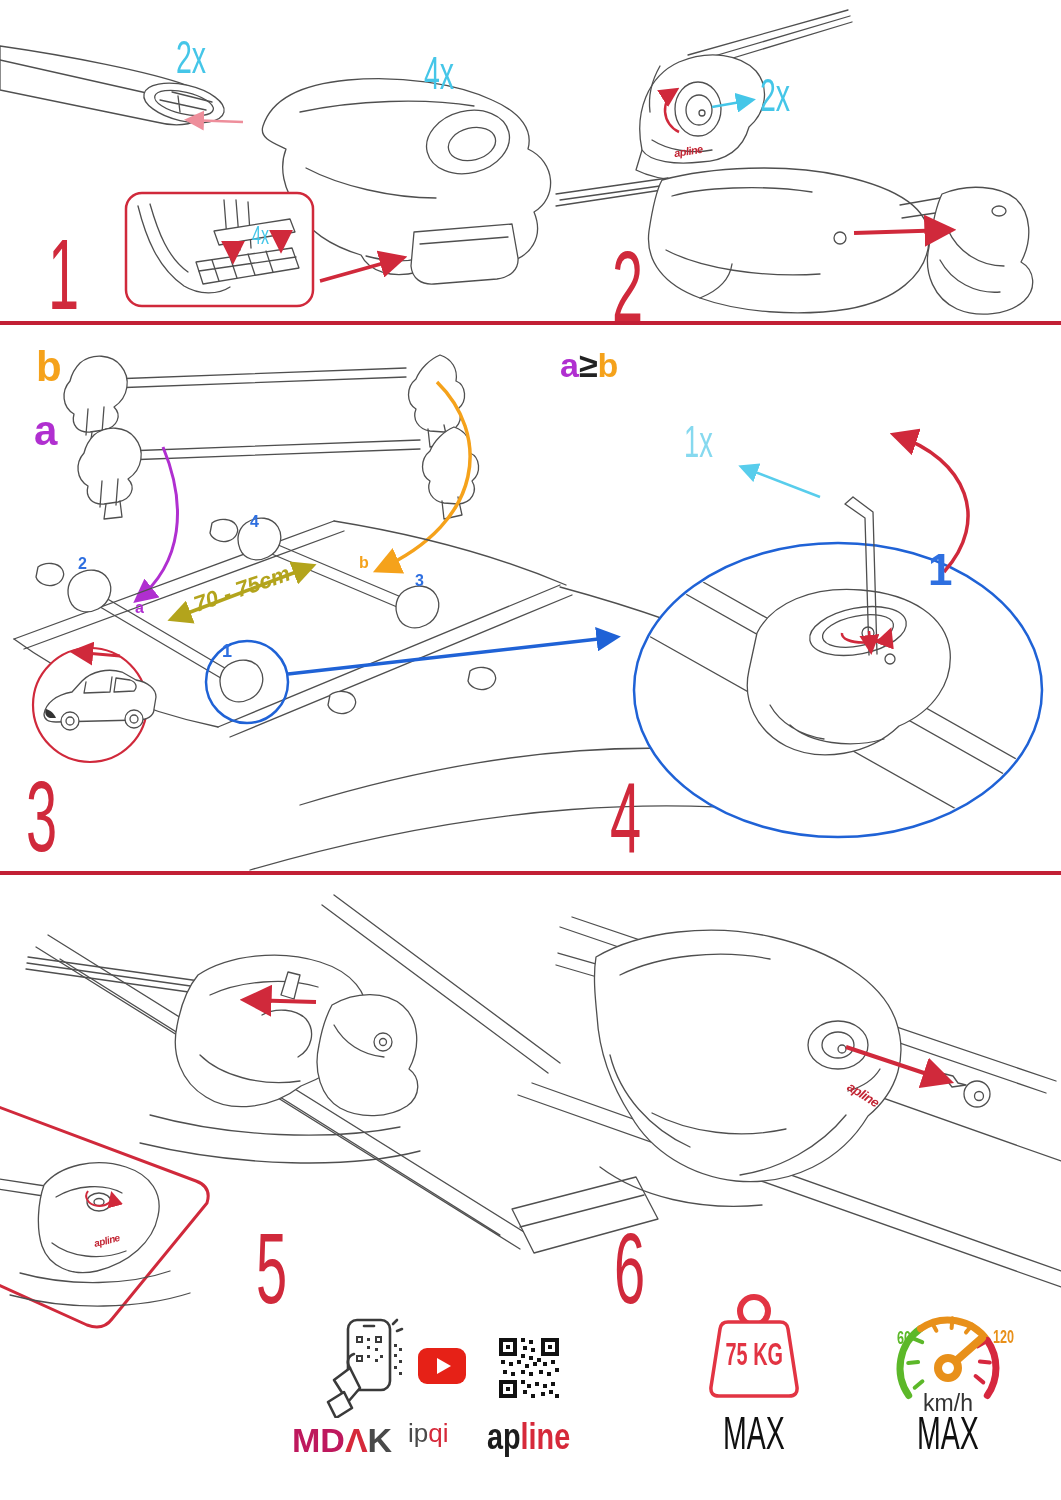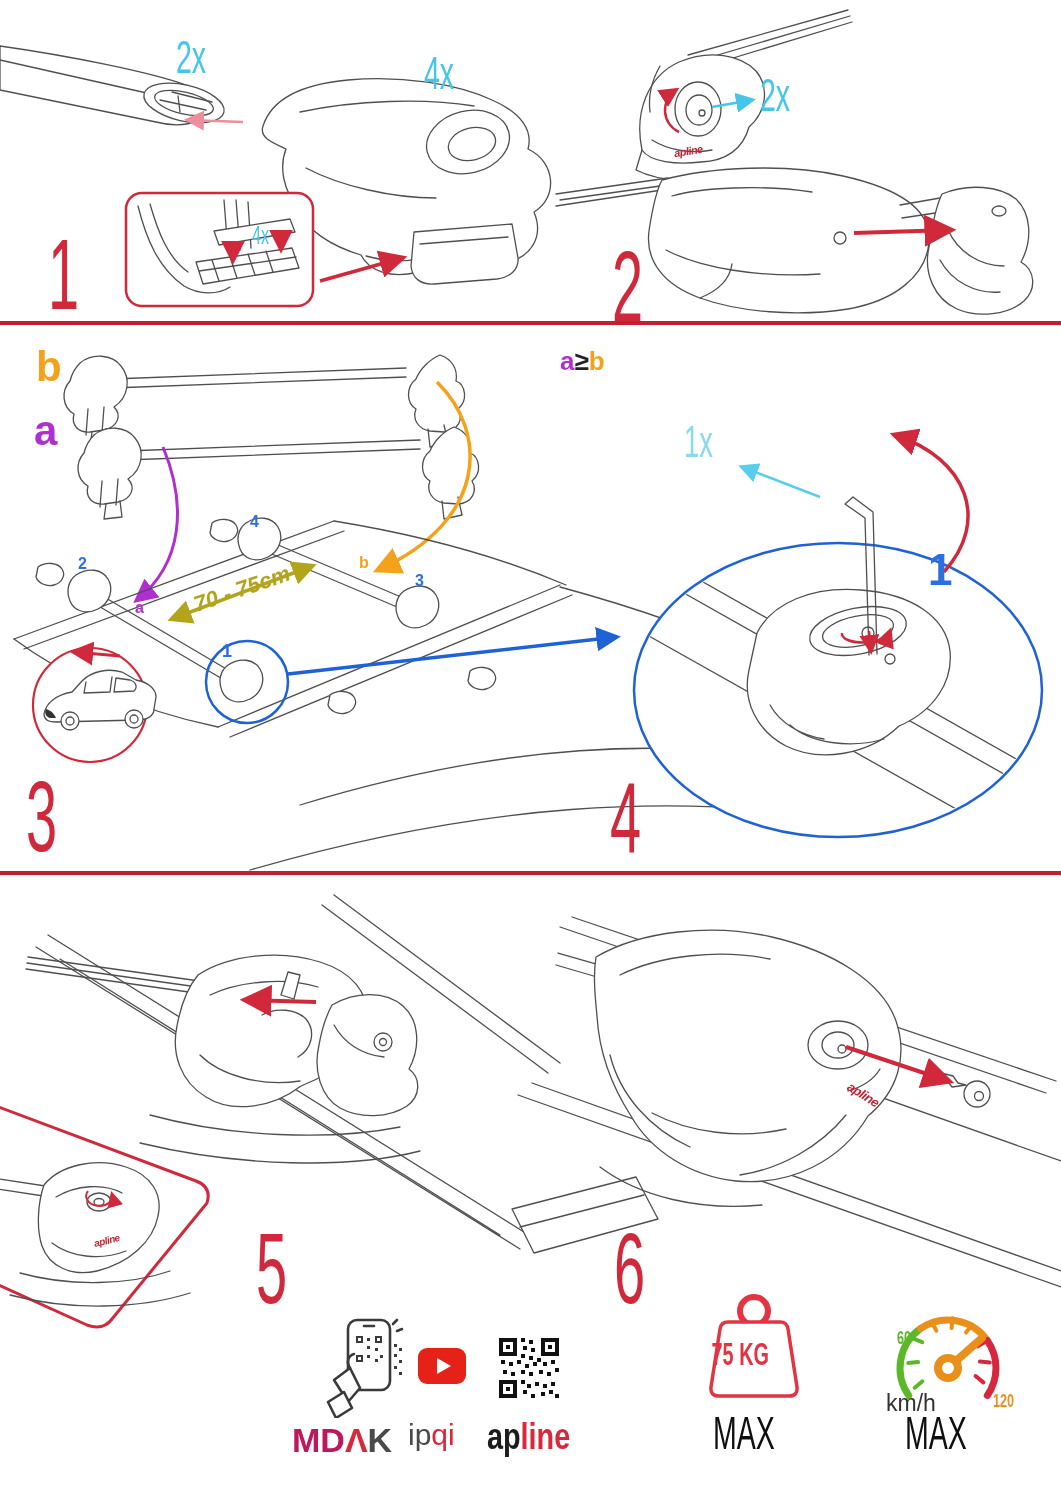--- a/index.html
+++ b/index.html
@@ -12,21 +12,21 @@
   .cond-c{display:inline-block;transform:scaleX(0.62);transform-origin:50% 0;white-space:nowrap;}
   .stepnum{font-size:100px;color:#d0293b;font-weight:400;}
   .qty{font-size:46px;color:#45c6e8;}
   .qty-small{font-size:26px;color:#45c6e8;}
   .qty-light{font-size:44px;color:#86d9ef;}
   .barlabel{font-size:42px;font-weight:700;}
   .rooftag{font-size:16px;font-weight:700;}
   .divider{position:absolute;left:0;width:1061px;height:4px;background:#c21f35;}
   .brandmark{position:absolute;font-size:11px;font-weight:700;font-style:italic;
              color:#c22433;letter-spacing:-0.5px;line-height:1;}
-  .ctr{}
+  .ctr{text-align:center;}
 </style>
 </head>
 <body>
 
 <div class="canvas">
 
   <svg style="left:0;top:0" width="1061" height="325" viewBox="0 0 1061 325">
     <defs>
       <marker id="b1-ar" viewBox="0 0 10 10" refX="8" refY="5" markerWidth="8" markerHeight="8" orient="auto-start-reverse">
           <path d="M0,0L10,5L0,10Z" fill="#d0293b"></path>
@@ -199,21 +199,21 @@
   <div class="lbl barlabel" style="left:34px;top:410px;color:#b02fd0">a</div>
   <div class="lbl rooftag" style="left:78px;top:556px;color:#2e6fe0">2</div>
   <div class="lbl rooftag" style="left:250px;top:514px;color:#2e6fe0">4</div>
   <div class="lbl rooftag" style="left:415px;top:573px;color:#2e6fe0">3</div>
   <div class="lbl rooftag" style="left:359px;top:555px;color:#f5a21b">b</div>
   <div class="lbl rooftag" style="left:135px;top:600px;color:#b02fd0">a</div>
   <div class="lbl" style="left:222px;top:642px;font-size:18px;font-weight:700;color:#2e6fe0">1</div>
   <div class="lbl" style="left:192px;top:578px;transform:rotate(-19deg);font-size:22px;font-style:italic;font-weight:700;color:#b3a41c">70 - 75cm</div>
   <div class="lbl" style="left:26px;top:766px"><span class="cond stepnum" style="transform:scaleX(0.56)">3</span></div>
 
-  <div class="lbl" style="left:560px;top:348px;font-size:26px;font-weight:700">
+  <div class="lbl" style="left:560px;top:348px;font-size:34px;font-weight:700">
     <span style="color:#b02fd0">a</span><span style="color:#222">≥</span><span style="color:#f5a21b">b</span>
   </div>
   <div class="lbl" style="left:684px;top:420px"><span class="cond qty-light">1x</span></div>
   <div class="lbl" style="left:928px;top:548px;font-size:44px;font-weight:700;color:#2e6fe0">1</div>
   <div class="lbl" style="left:610px;top:768px"><span class="cond stepnum" style="transform:scaleX(0.56)">4</span></div>
 
   <div class="divider" style="top:871px"></div>
 
   <svg style="left:0;top:875px" width="1061" height="465" viewBox="0 0 1061 465">
     <defs>
@@ -290,21 +290,21 @@
       </g>
   </svg>
   <div class="lbl" style="left:292px;top:1423px;font-size:34px;font-weight:700">
     <span style="color:#be185d">MD</span><span style="color:#d6293a">Λ</span><span style="color:#4a4a4a">K</span>
   </div>
 
   <svg style="left:418px;top:1348px" width="48" height="36" viewBox="0 0 48 36">
     <rect width="48" height="36" rx="9" fill="#e62117"></rect>
     <path d="M19,10 L33,18 L19,26 Z" fill="#fff"></path>
   </svg>
-  <div class="lbl" style="left:408px;top:1420px;font-size:30px;font-weight:500">
+  <div class="lbl" style="left:408px;top:1420px;font-size:26px;font-weight:500">
     <span style="color:#4a4a4a">ip</span><span style="color:#d6293a">qi</span>
   </div>
 
   <svg style="left:499px;top:1338px" width="60" height="60" viewBox="0 0 60 60">
     <rect width="60" height="60" fill="#fff"></rect>
     <g fill="#111">
       <path d="M0,0h18v18h-18z M42,0h18v18h-18z M0,42h18v18h-18z"></path>
       <path d="M22,0h4v4h-4z M30,2h4v4h-4z M24,8h4v4h-4z M32,10h4v4h-4z M22,16h4v4h-4z M30,18h4v4h-4z M38,20h4v4h-4z M2,22h4v4h-4z M10,24h4v4h-4z M18,22h4v4h-4z M26,26h4v4h-4z M34,24h4v4h-4z M44,24h4v4h-4z M52,22h4v4h-4z M4,32h4v4h-4z M12,34h4v4h-4z M22,32h4v4h-4z M30,34h4v4h-4z M40,32h4v4h-4z M48,34h4v4h-4z M56,30h4v4h-4z M22,42h4v4h-4z M28,46h4v4h-4z M36,44h4v4h-4z M44,46h4v4h-4z M52,44h4v4h-4z M24,52h4v4h-4z M32,56h4v4h-4z M42,54h4v4h-4z M50,52h4v4h-4z M56,56h4v4h-4z"></path>
     </g>
     <g fill="#fff">
@@ -347,19 +347,19 @@
       <path d="M66.5,22.2 L65.6,32.1" stroke="#e8901a"></path>
       <path d="M86.4,28.7 L80.0,36.4" stroke="#e8901a"></path>
       <path d="M100.0,45.6 L91.3,50.4" stroke="#d6273e"></path>
       <path d="M103.8,66.5 L93.9,65.6" stroke="#d6273e"></path>
       <path d="M97.3,86.4 L89.6,80.0" stroke="#d6273e"></path>
     </g>
     <path d="M62,72 L96,42" stroke="#e8901a" stroke-width="8" stroke-linecap="round"></path>
     <circle cx="62" cy="72" r="10" fill="#fff" stroke="#e8901a" stroke-width="8"></circle>
   </svg>
   <div class="lbl" style="left:897px;top:1329px"><span class="cond" style="transform:scaleX(0.7);font-size:18px;font-weight:700;color:#5cb829">60</span></div>
-  <div class="lbl" style="left:993px;top:1392px"><span class="cond" style="transform:scaleX(0.7);font-size:18px;font-weight:700;color:#e8901a">120</span></div>
+  <div class="lbl" style="left:993px;top:1328px"><span class="cond" style="transform:scaleX(0.7);font-size:18px;font-weight:700;color:#e8901a">120</span></div>
   <div class="lbl ctr" style="left:886px;top:1392px;width:124px;font-size:23px;color:#333">km/h</div>
   <div class="lbl ctr" style="left:886px;top:1410px;width:124px">
     <span class="cond-c" style="font-size:46px;color:#101010">MAX</span>
   </div>
 
 </div>
 
 </body></html>

